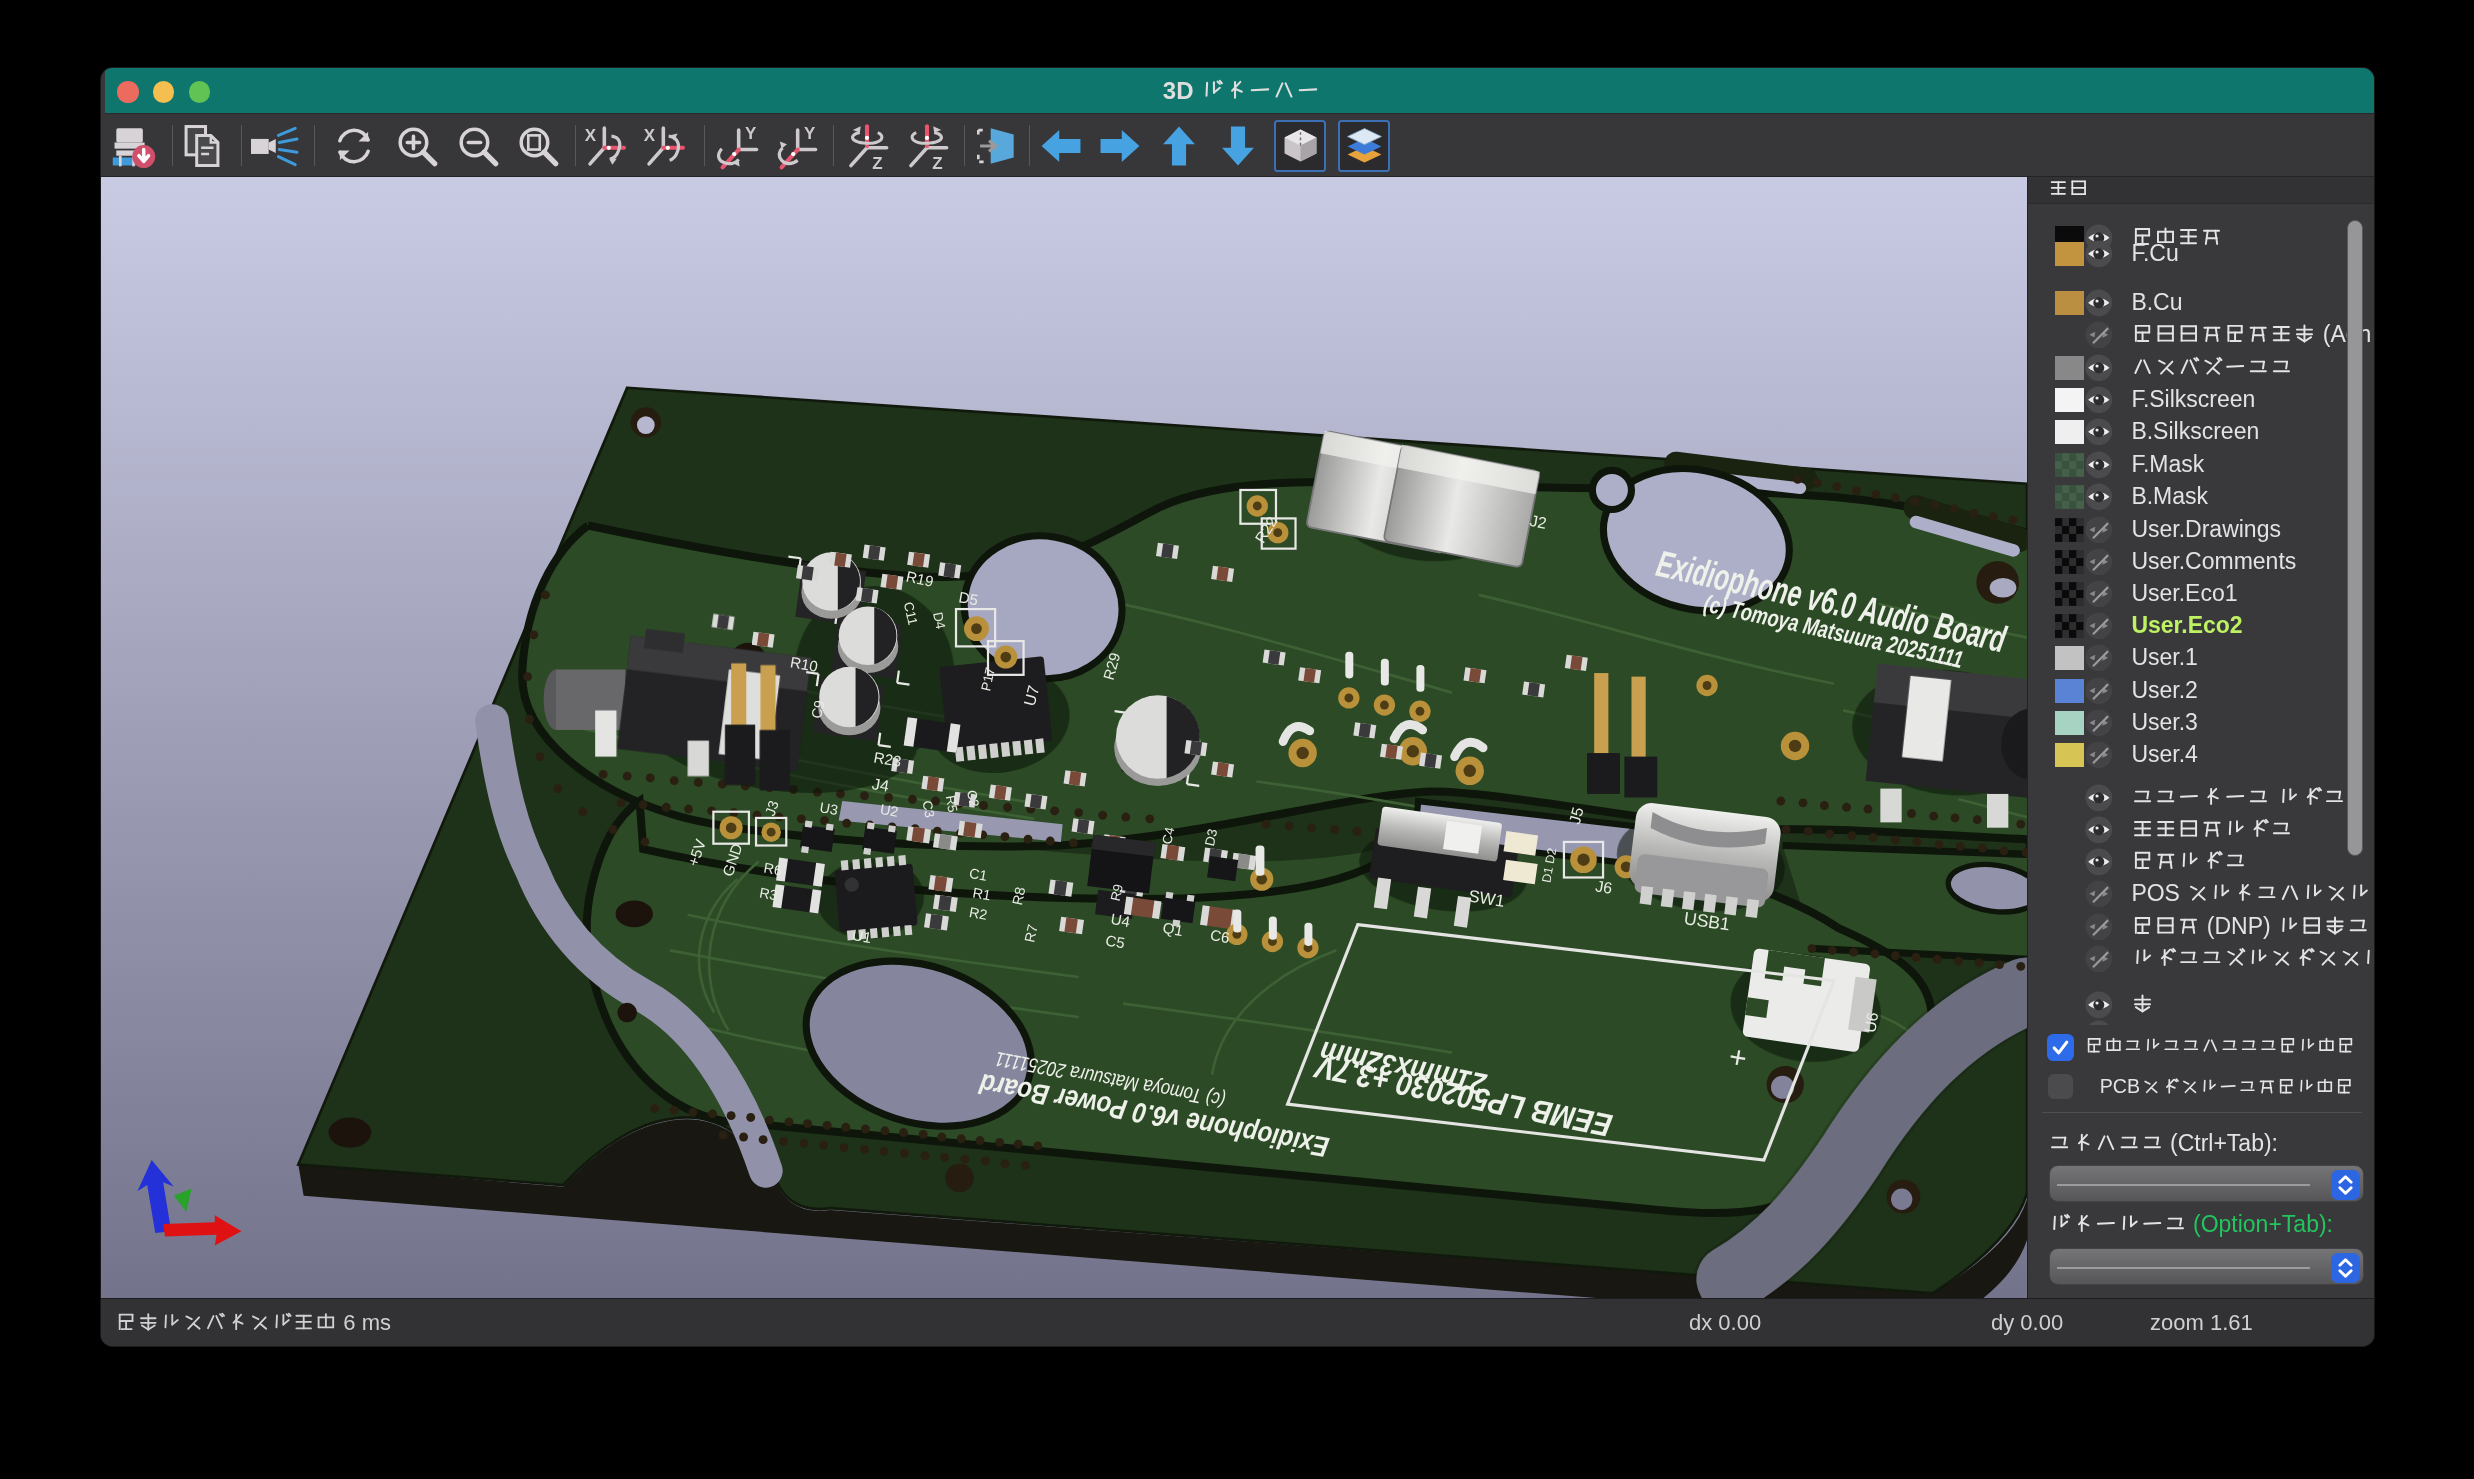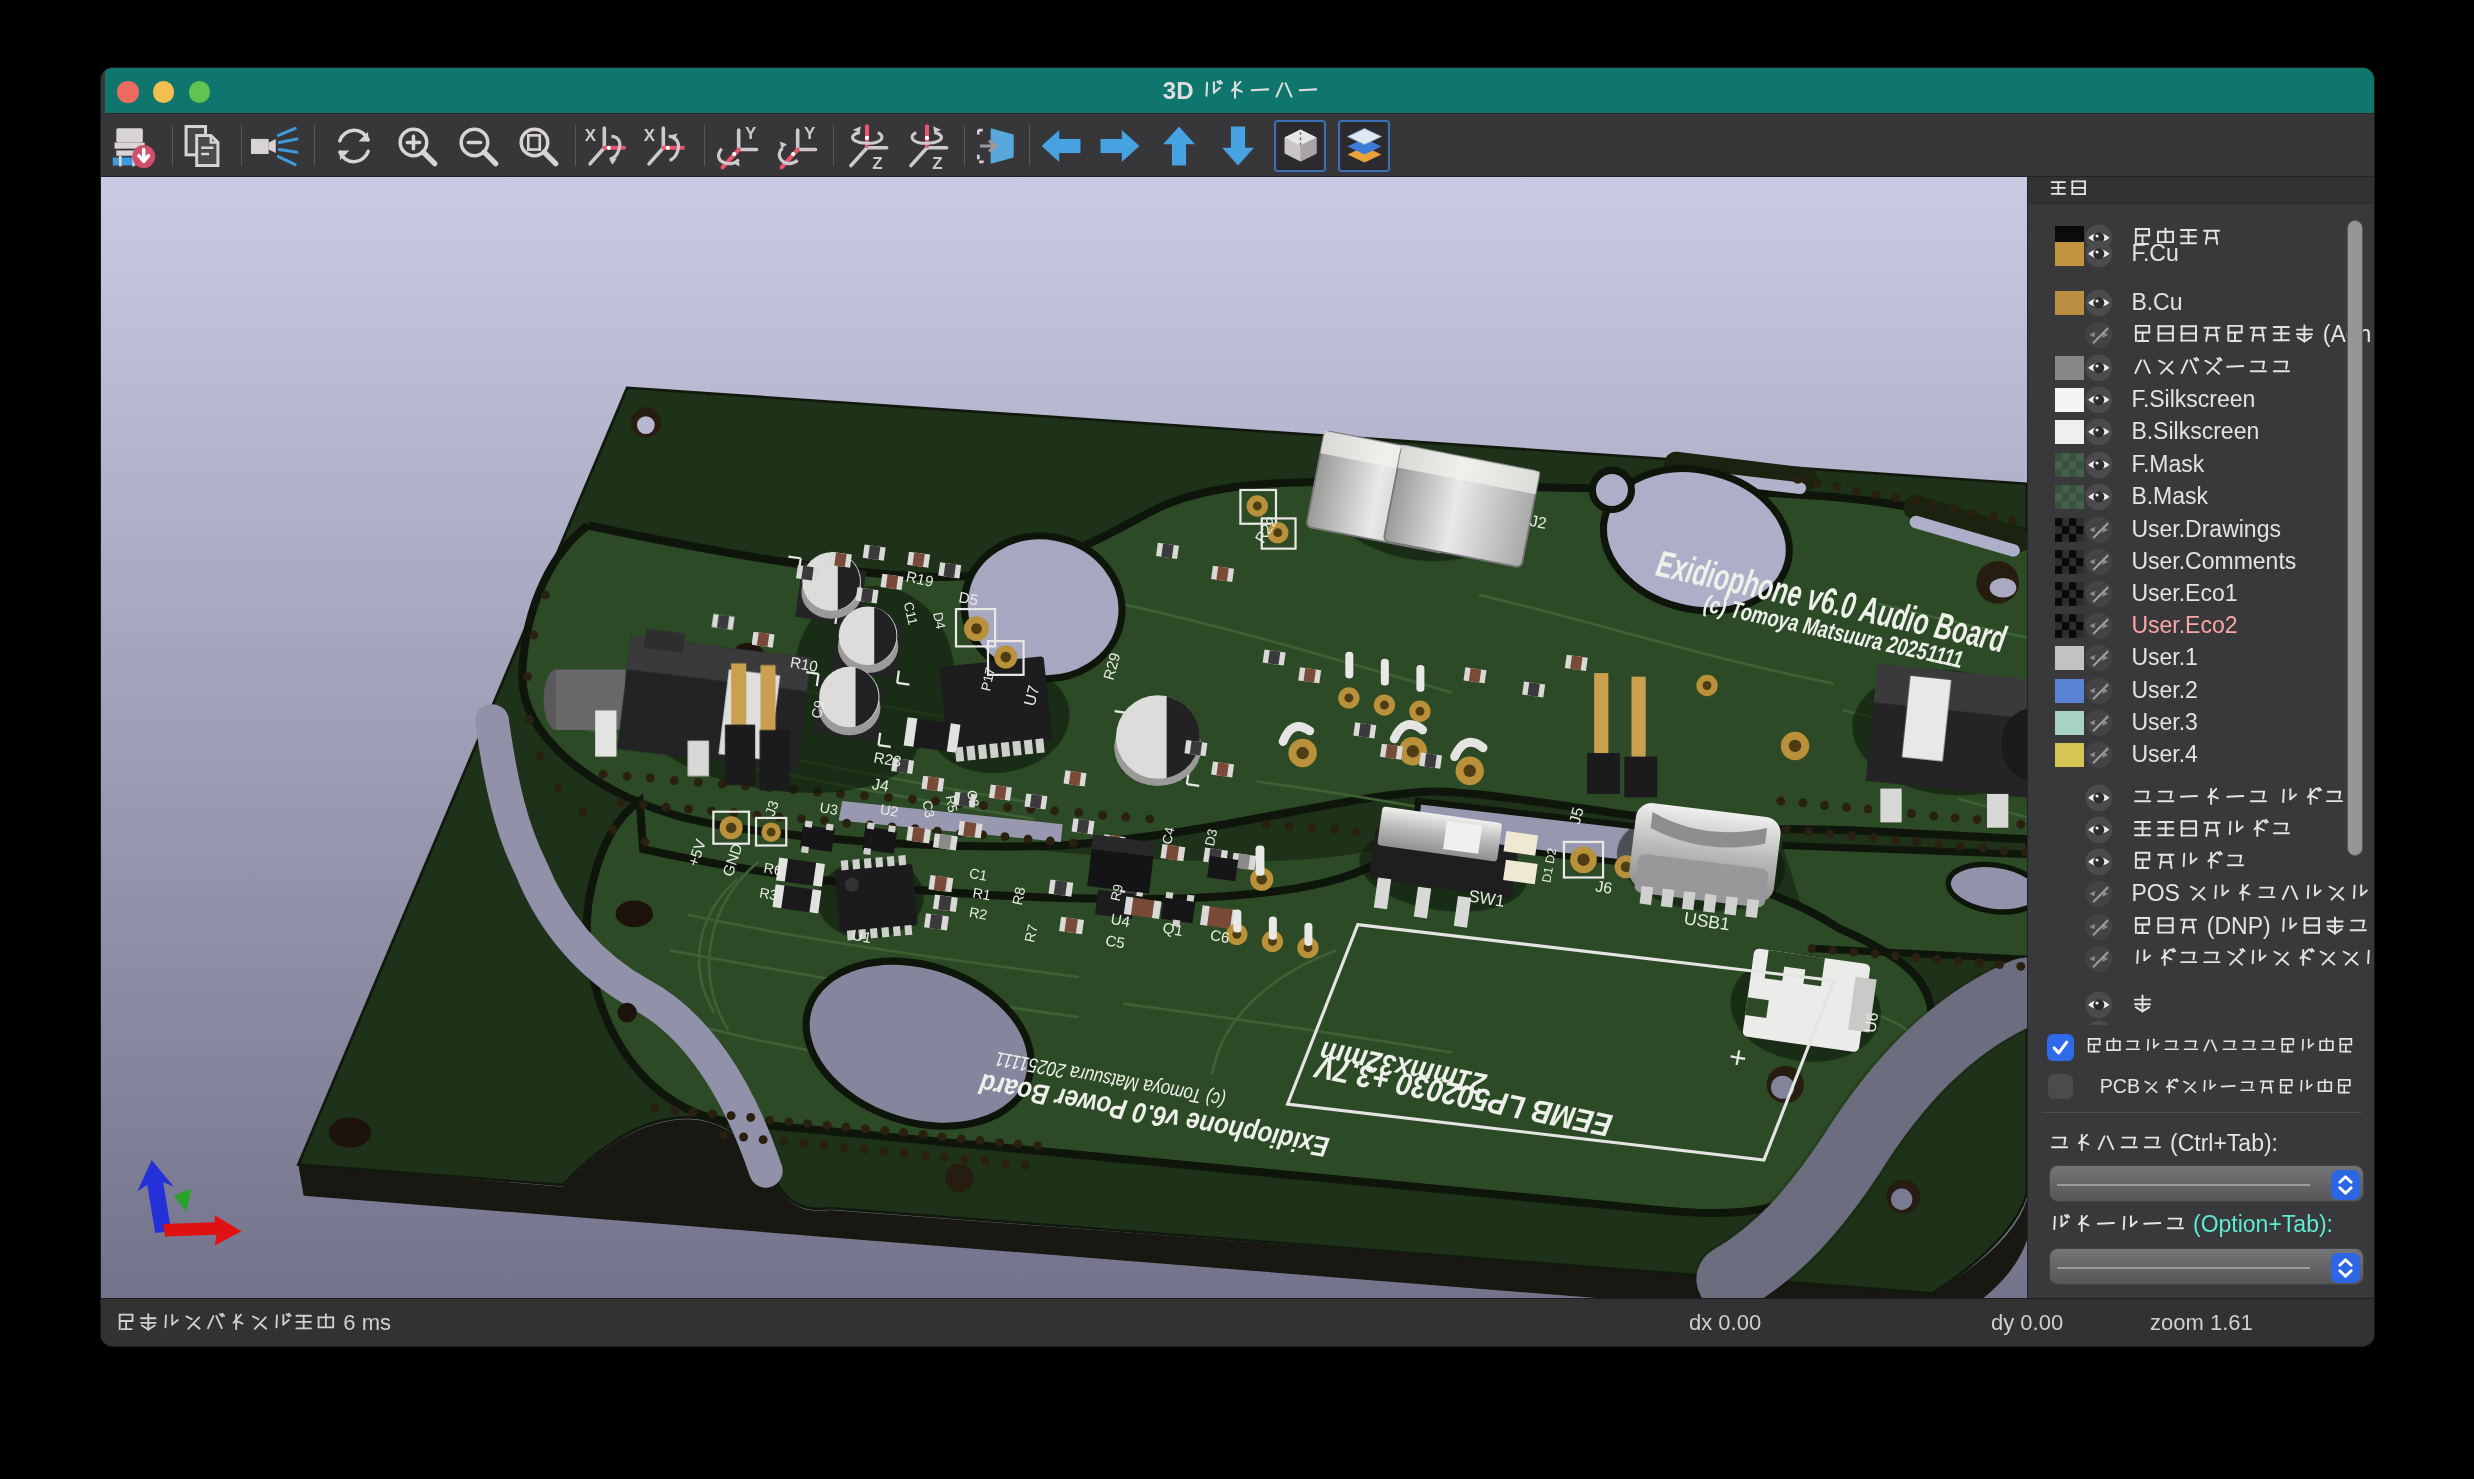--- a/index.html
+++ b/index.html
@@ -1243,21 +1243,21 @@
               <rect x="24" y="9" width="8.25" height="9" fill="#0a0a0a"></rect>
             </svg></div>
           <div class="eyec"><svg width="27.6" height="27.6" viewBox="0 0 31 31">
               <circle cx="15.5" cy="15.5" r="15" fill="#434245"></circle>
               <path d="M5 15.5 Q15.5 7.5 26 15.5 Q15.5 23.5 5 15.5 Z" fill="#8a898c"></path>
               <circle cx="15.5" cy="15.5" r="4.6" fill="#434245"></circle>
               <line x1="7" y1="24" x2="24" y2="7" stroke="#434245" stroke-width="4"></line>
               <line x1="9" y1="25" x2="26" y2="8" stroke="#9a999c" stroke-width="2.4"></line>
             </svg></div>
           <div class="ptext">
-            <span style="display:inline-flex;align-items:center;white-space:pre"><span style="font-family:'Liberation Sans',sans-serif;font-size:23px;color:#fca5a5;font-weight:400">User.Eco2</span></span>
+            <span style="display:inline-flex;align-items:center;white-space:pre"><span style="font-family:'Liberation Sans',sans-serif;font-size:23px;color:#bef264;font-weight:700">User.Eco2</span></span>
           </div>
         </div>
         <div class="prow" style="top:436px;width:100%">
           <div class="swatch" style="background:#c2c2c2"></div>
           <div class="eyec"><svg width="27.6" height="27.6" viewBox="0 0 31 31">
               <circle cx="15.5" cy="15.5" r="15" fill="#434245"></circle>
               <path d="M5 15.5 Q15.5 7.5 26 15.5 Q15.5 23.5 5 15.5 Z" fill="#8a898c"></path>
               <circle cx="15.5" cy="15.5" r="4.6" fill="#434245"></circle>
               <line x1="7" y1="24" x2="24" y2="7" stroke="#434245" stroke-width="4"></line>
               <line x1="9" y1="25" x2="26" y2="8" stroke="#9a999c" stroke-width="2.4"></line>
@@ -1757,21 +1757,21 @@
               <line x1="37.9" y1="12.7" x2="45.4" y2="15.9"></line>
               <line x1="56.0" y1="14.2" x2="74.0" y2="13.4"></line>
               <line x1="85.7" y1="6.3" x2="85.0" y2="20.2"></line>
               <line x1="93.1" y1="5.7" x2="93.1" y2="17.0"></line>
               <line x1="93.1" y1="17.0" x2="99.5" y2="11.6"></line>
               <line x1="108.0" y1="14.2" x2="126.0" y2="13.4"></line>
               <line x1="135.5" y1="8.4" x2="149.4" y2="8.4"></line>
               <line x1="149.4" y1="8.4" x2="148.3" y2="15.9"></line>
               <line x1="134.5" y1="19.1" x2="151.5" y2="19.1"></line>
             </g>
-          </svg><span style="font-family:'Liberation Sans',sans-serif;font-size:23px;color:#5eead4;font-weight:400"> (Option+Tab):</span></span></div>
+          </svg><span style="font-family:'Liberation Sans',sans-serif;font-size:23px;color:#22c55e;font-weight:400"> (Option+Tab):</span></span></div>
       <div style="position:absolute;left:21.3px;top:1071px;width:315px;height:37px;border-radius:9px;background:linear-gradient(#757477,#565558);border:0.9px solid #434245">
         <div style="position:absolute;left:7.1px;top:18px;width:253px;height:1.8px;background:#9b9a9d"></div>
         <div style="position:absolute;right:3.6px;top:3.6px;width:29px;height:30px;border-radius:7.1px;background:#2d66e3"><svg width="29" height="30" viewBox="0 0 33 34">
             <path d="M10 14 L16.5 7.5 L23 14" stroke="#fff" stroke-width="3.2" fill="none" stroke-linecap="round" stroke-linejoin="round"></path>
             <path d="M10 20 L16.5 26.5 L23 20" stroke="#fff" stroke-width="3.2" fill="none" stroke-linecap="round" stroke-linejoin="round"></path>
           </svg></div>
       </div>
     </div>
 <div id="statusbar">
       <div class="srow" style="left:14.2px"><span style="display:inline-flex;align-items:center;white-space:pre"><svg width="222" height="26" viewBox="0 0 250 29" style="flex:none">

